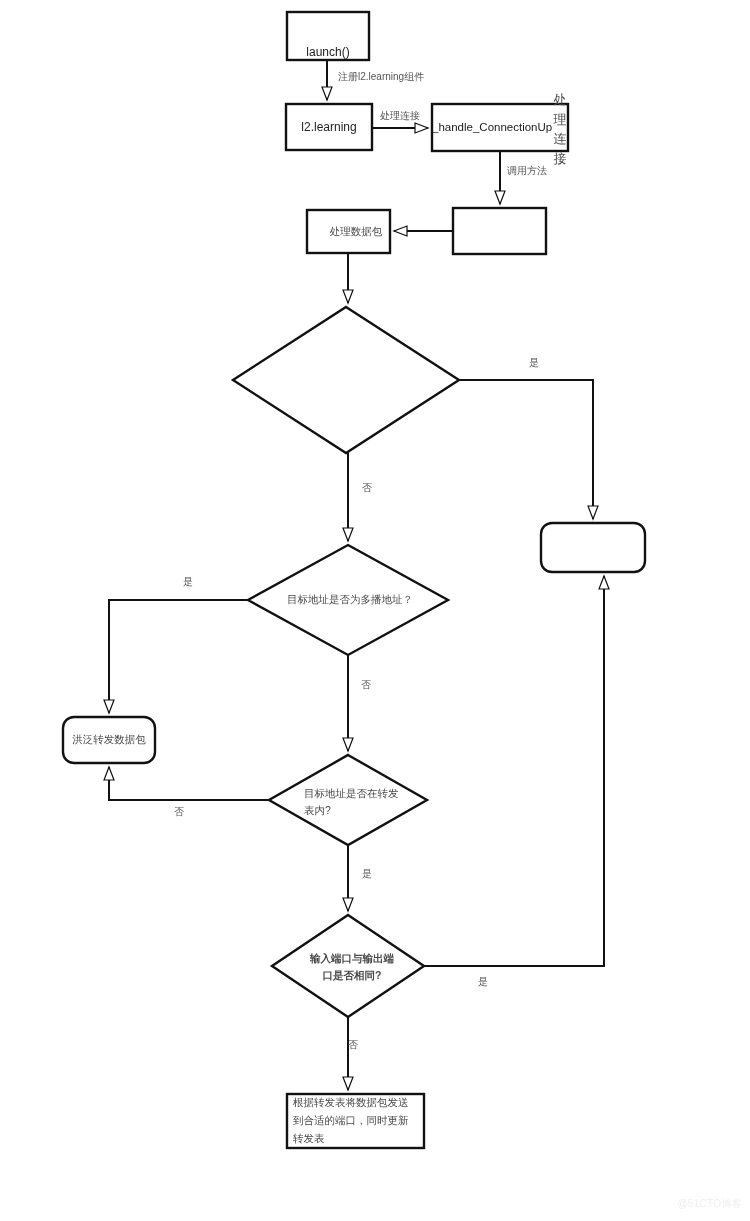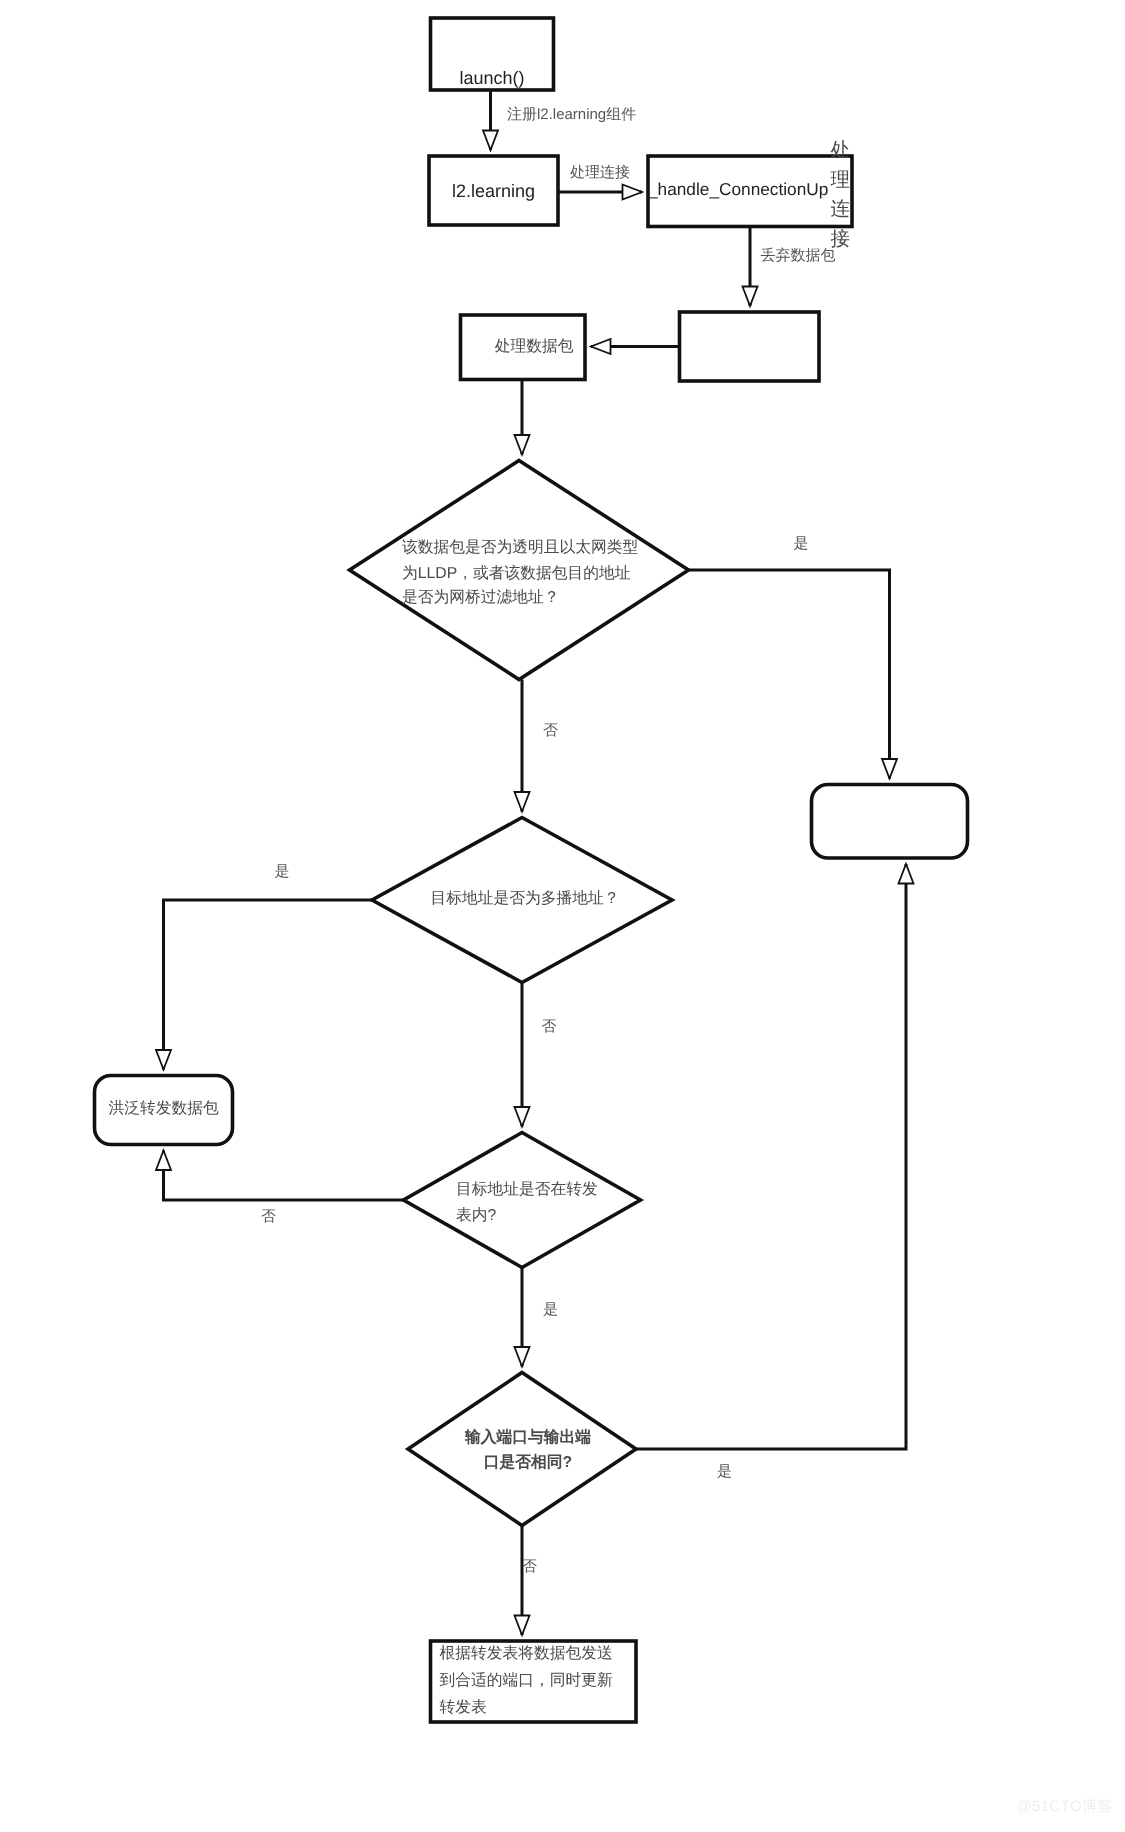--- a/index.html
+++ b/index.html
@@ -166,38 +166,37 @@
   <div class="node-text latin" style="left:286px;top:104px;width:86px;height:46px;">l2.learning</div>
 
   <div style="position:absolute;left:432px;top:104px;width:136px;height:47px;display:flex;flex-direction:row;align-items:center;justify-content:center;">
     <div class="node-text latin" style="position:static;display:block;font-size:11.5px;">_handle_ConnectionUp</div>
     <div class="node-text" style="position:static;display:block;font-size:13px;margin-top:3px;">处理连接</div>
   </div>
 
 
   <div class="node-text" style="left:307px;top:210px;width:98px;height:43px;text-align:right;">处理数据包</div>
 
-  <div class="node-text" style="left:268px;top:352px;width:160px;height:60px;text-align:left;justify-content:flex-start;line-height:1.6;">该数据包是否为透明且以太网类型为LLDP，或者该数据包目的地址是否为网桥过滤地址？</div>
 
 
   <div class="node-text" style="left:280px;top:586px;width:140px;height:28px;">目标地址是否为多播地址？</div>
 
   <div class="node-text" style="left:63px;top:717px;width:92px;height:46px;">洪泛转发数据包</div>
 
   <div class="node-text" style="left:304px;top:784px;width:96px;height:36px;text-align:left;justify-content:flex-start;line-height:1.6;">目标地址是否在转发表内?</div>
 
   <div class="node-text" style="left:306px;top:949px;width:92px;height:36px;text-align:center;justify-content:flex-start;line-height:1.6;font-weight:bold;">输入端口与输出端口是否相同?</div>
 
   <div class="node-text" style="left:293px;top:1094px;width:125px;height:54px;text-align:left;justify-content:flex-start;line-height:1.7;">根据转发表将数据包发送到合适的端口，同时更新转发表</div>
 
   <div class="edge-label" style="left:338px;top:71px;">注册l2.learning组件</div>
 
   <div class="edge-label" style="left:380px;top:110px;">处理连接</div>
 
-  <div class="edge-label" style="left:507px;top:165px;">丢弃数据包</div>
+  <div class="edge-label" style="left:507px;top:165px;">调用方法</div>
 
   <div class="edge-label" style="left:529px;top:357px;">是</div>
 
   <div class="edge-label" style="left:362px;top:482px;">否</div>
 
   <div class="edge-label" style="left:183px;top:576px;">是</div>
 
   <div class="edge-label" style="left:361px;top:679px;">否</div>
 
   <div class="edge-label" style="left:174px;top:806px;">否</div>

